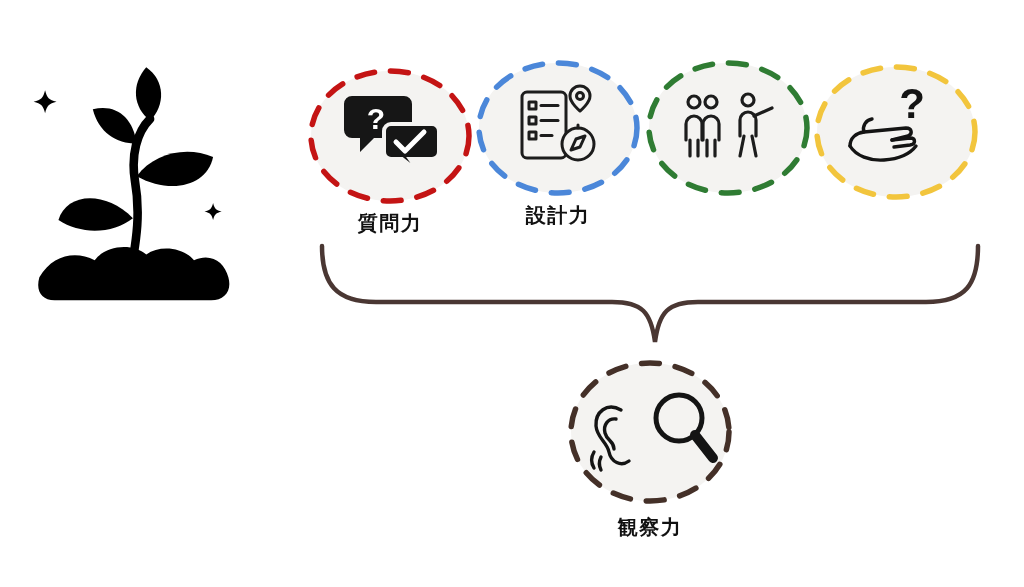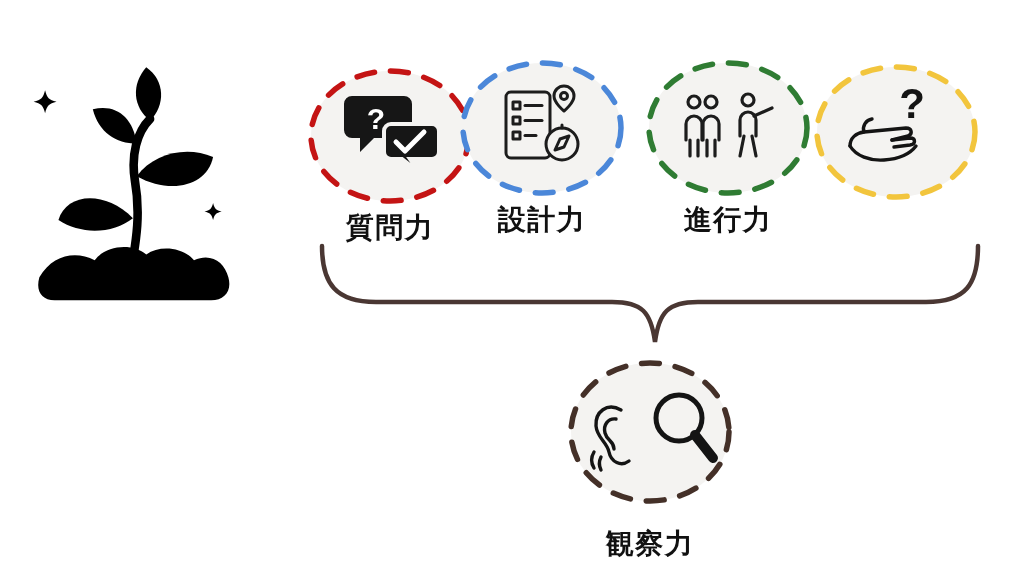--- a/index.html
+++ b/index.html
@@ -3,24 +3,24 @@
 <meta charset="utf-8">
 <style>
   html,body{margin:0;padding:0;background:#ffffff;}
   .canvas{
     position:relative;width:1024px;height:587px;background:#ffffff;
     font-family:"Liberation Sans","DejaVu Sans",sans-serif;overflow:hidden;
   }
   .abs{position:absolute;}
   .skill{position:absolute;width:168px;text-align:center;}
   .skill-label{
-    margin-top:4px;font-size:28px;font-weight:700;color:#111;
+    margin-top:4px;font-size:20px;font-weight:700;color:#111;
     letter-spacing:1.5px;line-height:1.3;
   }
-  .result-label{margin-top:20px;}
+  .result-label{margin-top:8px;}
   svg{display:block;margin:0 auto;}
   .full-overlay{position:absolute;left:0;top:0;pointer-events:none;}
 </style>
 </head>
 <body>
 
 <div class="canvas">
 
   <svg class="abs" style="left:26px;top:50px;" width="210" height="260" viewBox="0 0 220 272">
     <g fill="#000000">
@@ -48,21 +48,21 @@
       <g transform="translate(38,30)">
         <path d="M8 0 H60 A8 8 0 0 1 68 8 V34 A8 8 0 0 1 60 42 H30 L16 56 V42 H8 A8 8 0 0 1 0 34 V8 A8 8 0 0 1 8 0 Z" fill="#161616"></path>
         <text x="32" y="33" font-size="30" font-weight="bold" fill="#ffffff" text-anchor="middle">?</text>
         <path d="M47 28 H88 A7 7 0 0 1 95 35 V56 A7 7 0 0 1 88 63 H66 L76 77 L58 63 H47 A7 7 0 0 1 40 56 V35 A7 7 0 0 1 47 28 Z" fill="#161616" stroke="#f4f3f1" stroke-width="4"></path>
         <path d="M52 46 L61 55 L80 36" fill="none" stroke="#ffffff" stroke-width="5" stroke-linecap="round" stroke-linejoin="round"></path>
       </g>
     </svg>
     <div class="skill-label">質問力</div>
   </div>
 
-  <div class="skill" style="left:458px;top:58px;">
+  <div class="skill" style="left:474px;top:58px;">
     <svg width="168" height="140" viewBox="0 0 168 140">
       <ellipse cx="84" cy="70" rx="79" ry="65" fill="#f4f3f1" stroke="#4b87d9" stroke-width="5.5" stroke-linecap="round" stroke-dasharray="18 16"></ellipse>
       <g transform="translate(48,30)" stroke="#1c1c1c" fill="none" stroke-width="3" stroke-linecap="round" stroke-linejoin="round">
         <rect x="0" y="4" width="44" height="66" rx="5"></rect>
         <rect x="7" y="14" width="7" height="7"></rect>
         <line x1="19" y1="17.5" x2="36" y2="17.5"></line>
         <rect x="7" y="29" width="7" height="7"></rect>
         <line x1="19" y1="32.5" x2="36" y2="32.5"></line>
         <rect x="7" y="44" width="7" height="7"></rect>
         <line x1="19" y1="47.5" x2="30" y2="47.5"></line>
@@ -83,21 +83,20 @@
         <circle cx="10" cy="8" r="6"></circle>
         <path d="M2 46 V30 a8 8 0 0 1 16 0 V46 M6 46 V62 M14 46 V62"></path>
         <circle cx="27" cy="8" r="6"></circle>
         <path d="M19 46 V30 a8 8 0 0 1 16 0 V46 M23 46 V62 M31 46 V62"></path>
         <circle cx="64" cy="6" r="6"></circle>
         <path d="M56 42 V26 a8 8 0 0 1 16 0 V42"></path>
         <path d="M70 22 L88 14"></path>
         <path d="M60 42 L56 62 M68 42 L72 62"></path>
       </g>
     </svg>
-    <div class="skill-label">進行力</div>
   </div>
 
   <div class="skill" style="left:812px;top:62px;">
     <svg width="168" height="140" viewBox="0 0 168 140">
       <ellipse cx="84" cy="70" rx="79" ry="65" fill="#f4f3f1" stroke="#f2c53d" stroke-width="5.5" stroke-linecap="round" stroke-dasharray="18 16"></ellipse>
       <g>
         <text x="100" y="56" font-size="42" font-weight="bold" fill="#141414" text-anchor="middle">?</text>
         <g transform="translate(36,66)" stroke="#141414" fill="none" stroke-width="3.4" stroke-linecap="round" stroke-linejoin="round">
           <path d="M2 18 C2 10 8 5 16 4 L58 0 C64 0 65 6 60 8 L44 12"></path>
           <path d="M44 12 L62 10 C68 10 68 16 62 17 L46 19"></path>

